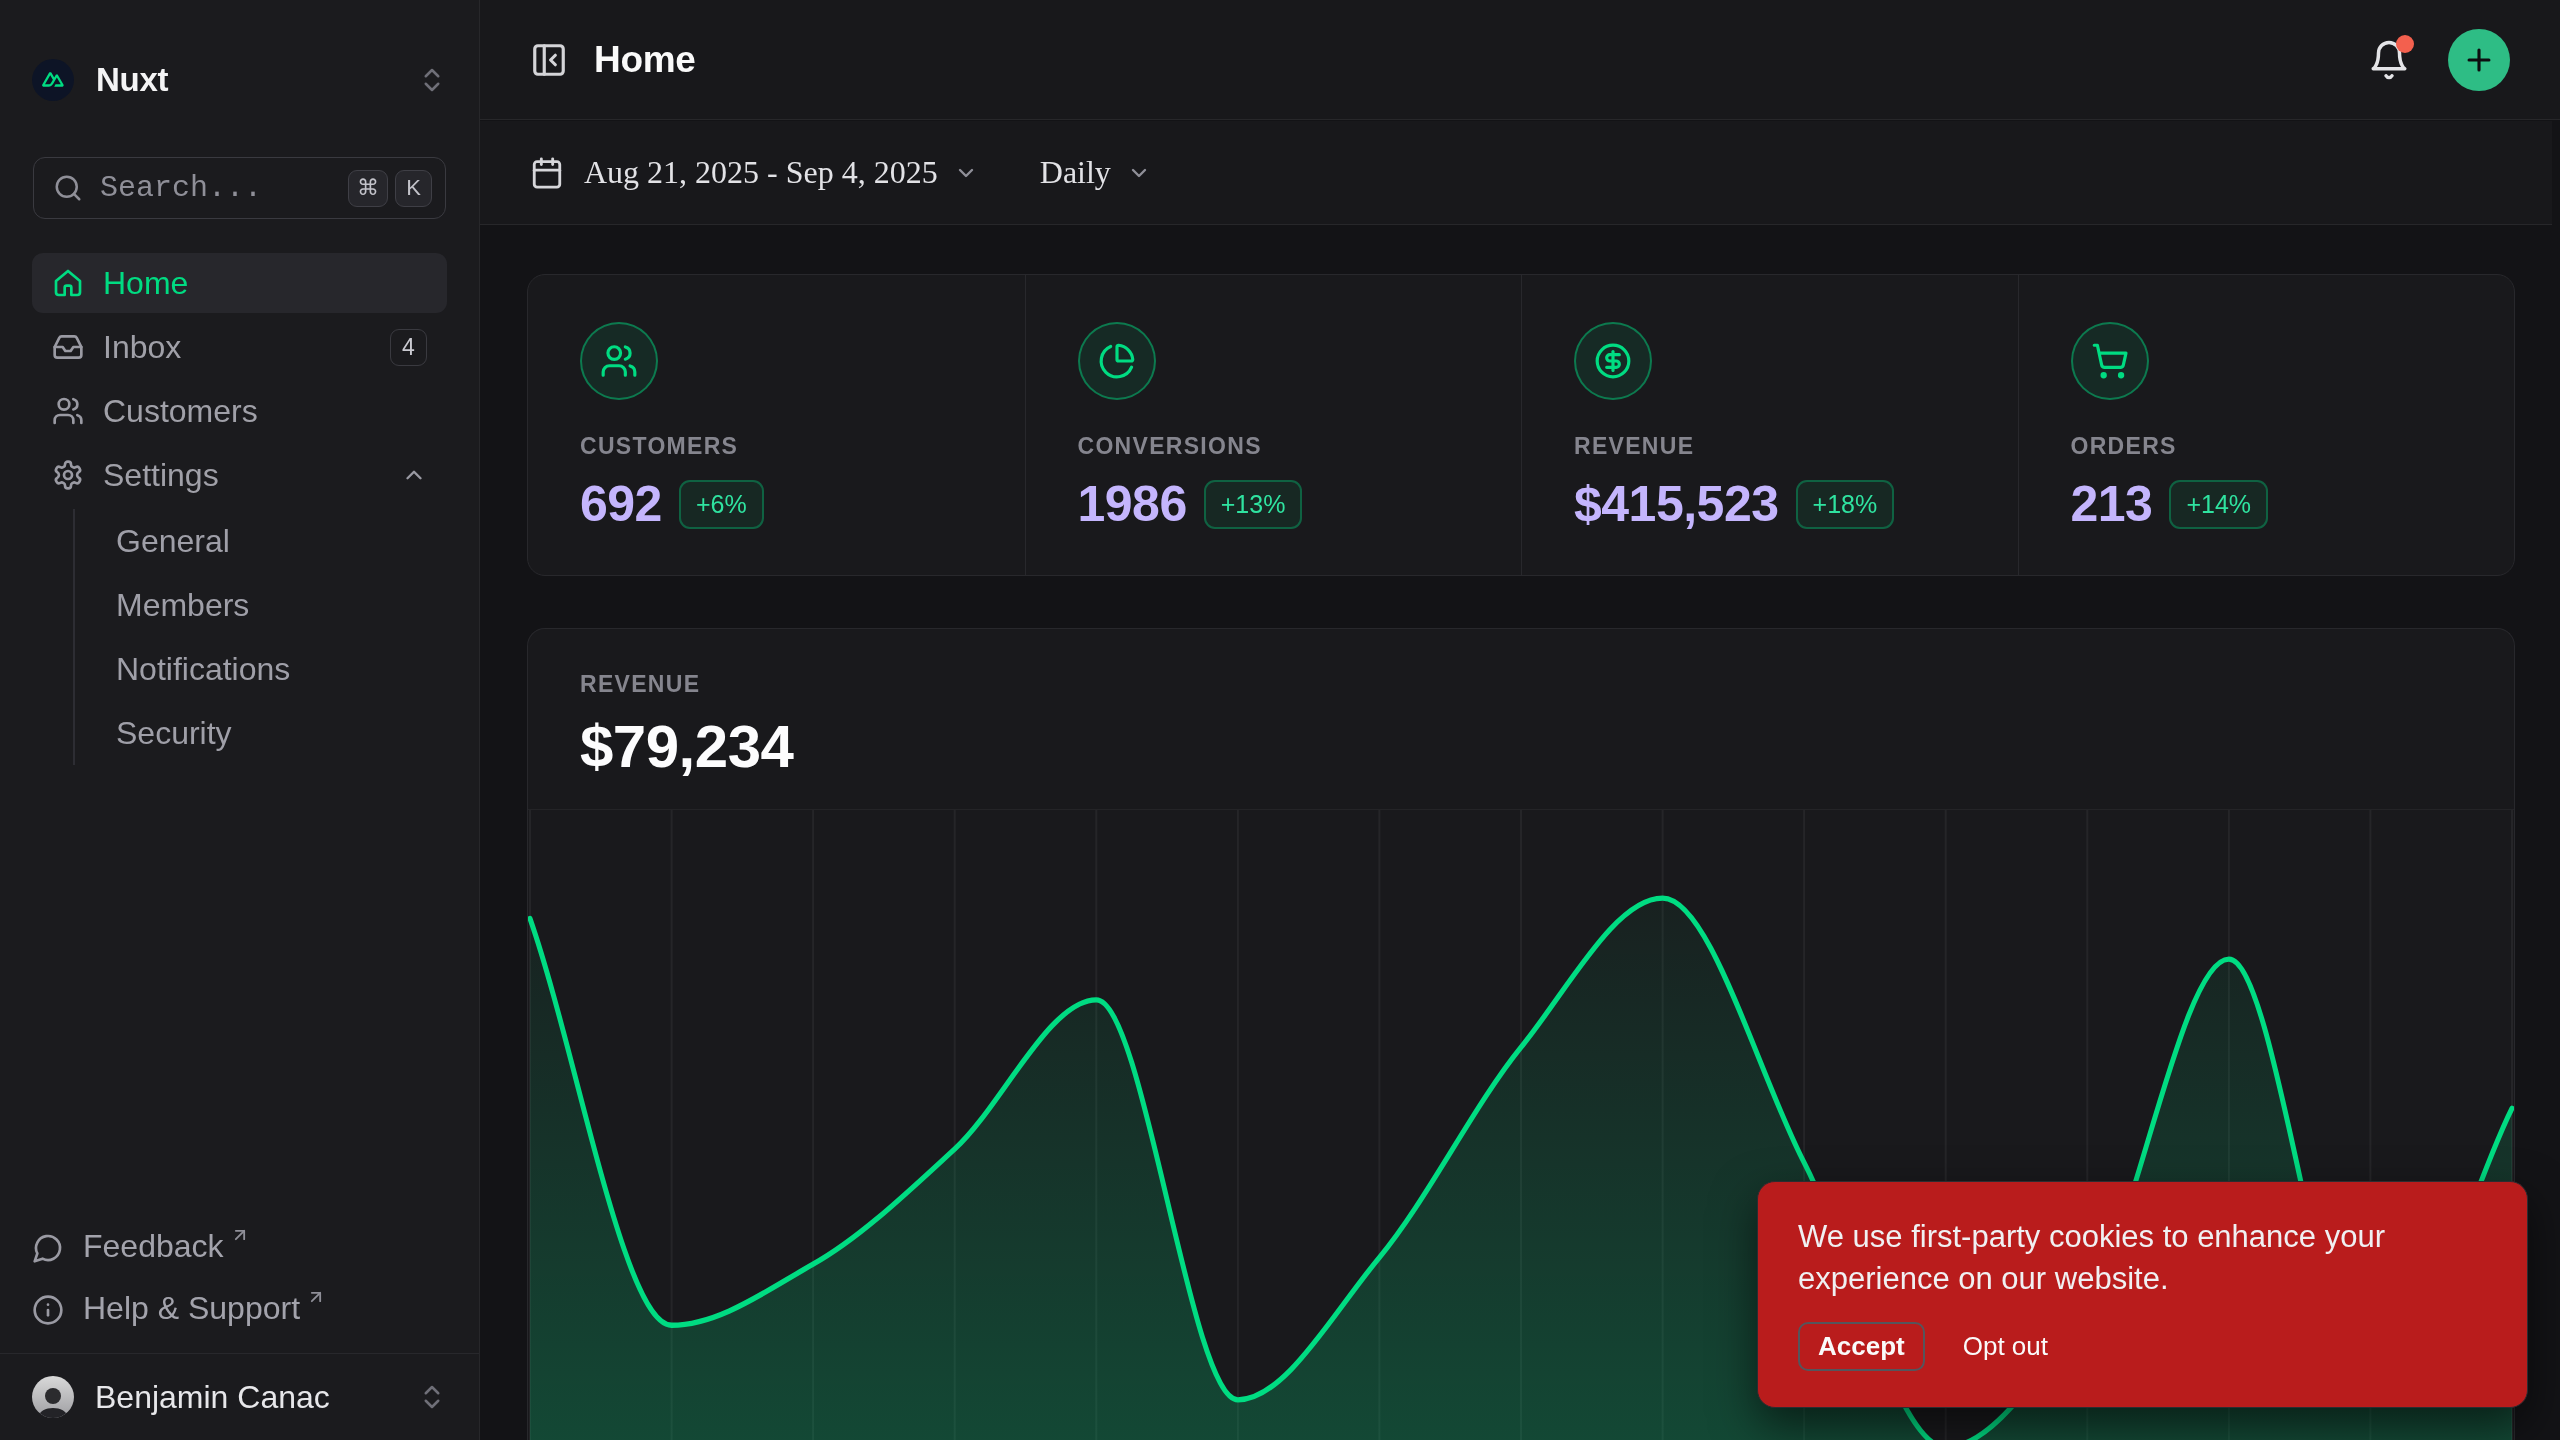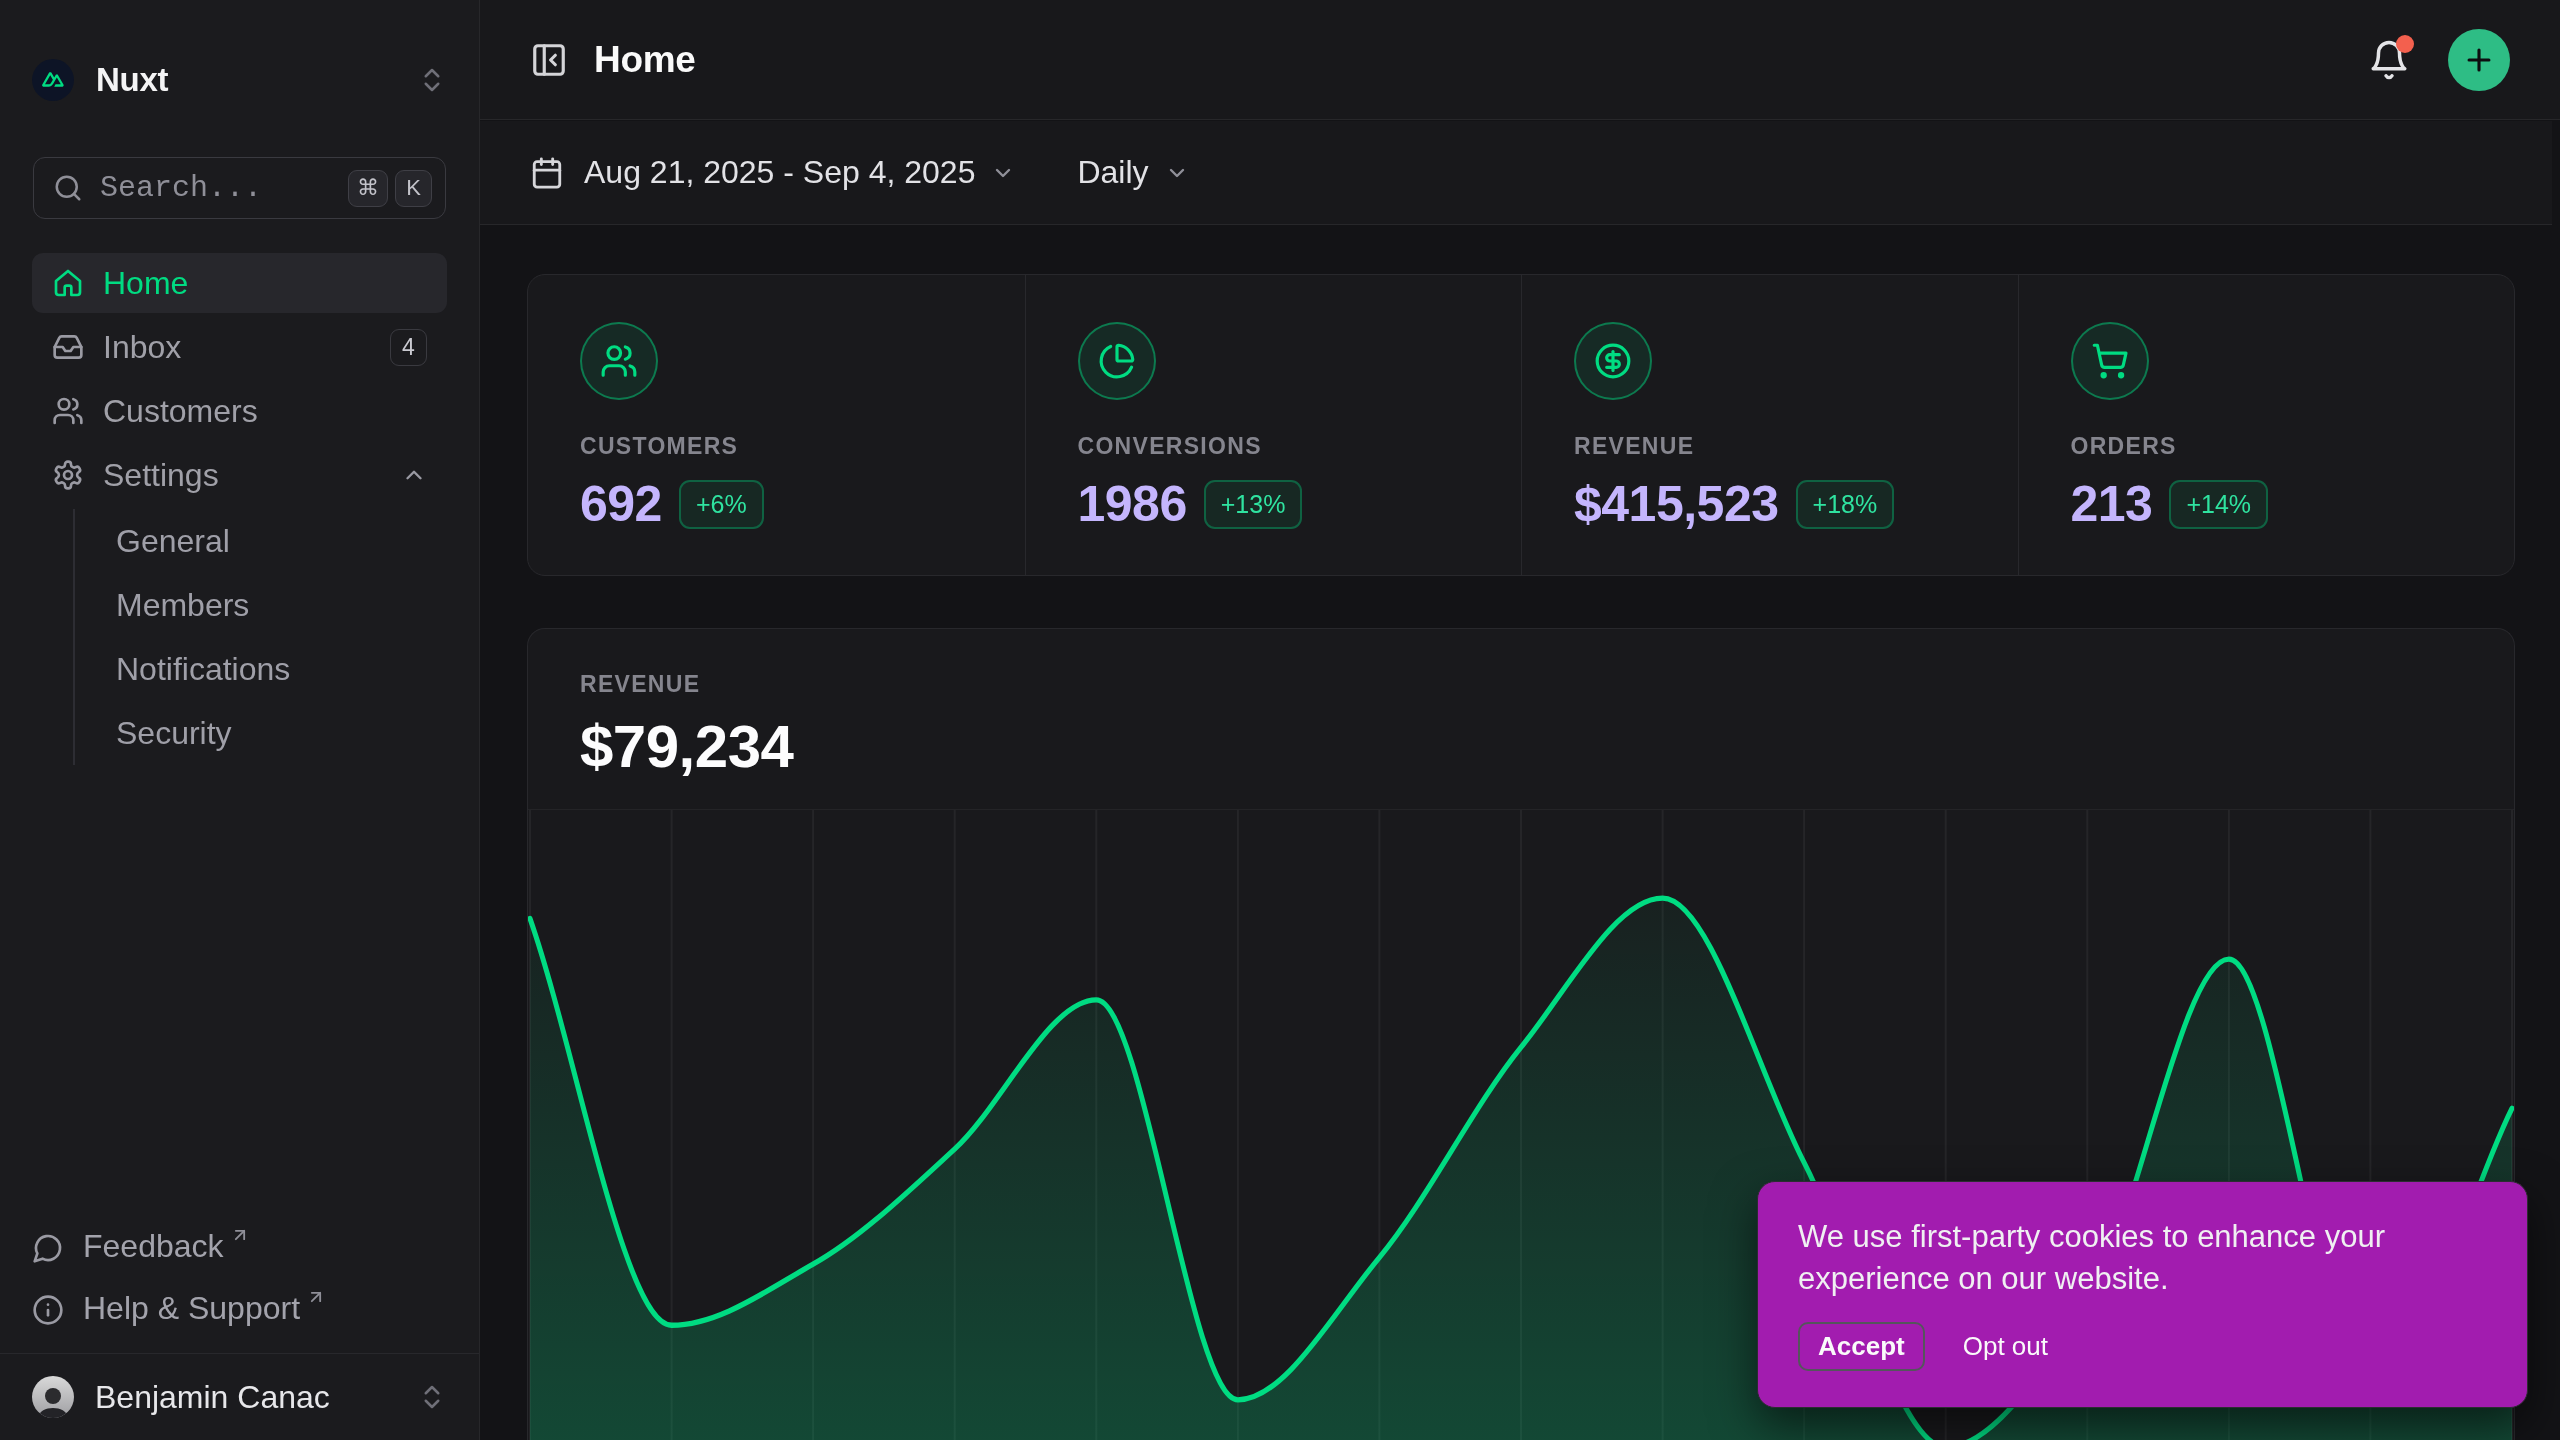--- a/index.html
+++ b/index.html
@@ -53,21 +53,21 @@
   
   .hdr { position:absolute; left:480px; top:0; right:0; height:120px; background:#18181b;
     border-bottom:1px solid #27272a; display:flex; align-items:center; padding:0 50px; }
   .hdr-title { font-size:37px; font-weight:700; color:#fafafa; margin-left:26px; letter-spacing:-0.3px; }
   .icon-btn { cursor:pointer; display:flex; align-items:center; justify-content:center; }
   .bell-wrap { position:relative; margin-right:38px; }
   .bell-dot { position:absolute; right:-4px; top:-4px; width:18px; height:18px; border-radius:50%; }
   .plus-btn { width:62px; height:62px; border-radius:50%; display:flex; align-items:center; justify-content:center; cursor:pointer; }
 
   .toolbar { position:absolute; left:480px; top:121px; right:8px; height:104px; background:#18181b;
-    border-bottom:1px solid #27272a; display:flex; align-items:center; padding:0 50px; }
+    border-bottom:1px solid #27272a; display:flex; align-items:center; padding:0 50px;font-family:Liberation Serif, serif; }
   .tb-btn { display:flex; align-items:center; color:#e2e2e6; font-size:32px; font-weight:500; cursor:pointer; }
   .tb-btn .txt { margin-left:20px; }
   .tb-btn .chev { margin-left:16px; }
   .tb-gap { width:62px; }
 
   
   .main { position:absolute; left:480px; top:226px; right:0; bottom:0; background:#131316;
     padding:48px 45px 0 47px; overflow:hidden; }
   .stats-row { display:grid; grid-template-columns:repeat(4,1fr); background:#19191c;
     border:1px solid #28282c; border-radius:18px; height:302px; }
@@ -84,21 +84,21 @@
   .rev-card { margin-top:52px; background:#19191c; border:1px solid #28282c; border-bottom:none;
     border-radius:18px 18px 0 0; height:860px; position:relative; }
   .rev-head { padding:42px 52px 0 52px; }
   .rev-label { font-size:23px; font-weight:600; letter-spacing:1.3px; color:#85858e; }
   .rev-value { margin-top:14px; font-size:60px; font-weight:700; color:#fcfcfd; letter-spacing:-0.5px; }
   .chart-wrap { position:absolute; left:0; right:0; top:180px; bottom:0;
     border-top:1px solid rgba(255,255,255,0.05); }
   .chart-wrap svg { width:100%; height:100%; }
 
   
-  .cookie { position:fixed; right:32px; bottom:32px; width:771px; background:#a21caf;
+  .cookie { position:fixed; right:32px; bottom:32px; width:771px; background:#b91c1c;
     border:1px solid #2c2c31; border-radius:18px; padding:34px 40px 36px 40px;
     box-shadow:0 18px 45px rgba(0,0,0,0.55); z-index:50; }
   .cookie-msg { font-size:31px; line-height:42px; color:#f0f0f2; }
   .cookie-actions { margin-top:22px; display:flex; align-items:center; }
   .btn-accept { border:2px solid #55555c; border-radius:10px; padding:7px 18px; font-size:26px;
     font-weight:700; color:#fafafa; background:transparent; cursor:pointer;
     font-family:"Liberation Sans", sans-serif; }
   .btn-optout { margin-left:38px; font-size:26px; font-weight:500; color:#fafafa; background:none;
     border:none; cursor:pointer; font-family:"Liberation Sans", sans-serif; }
 </style>

